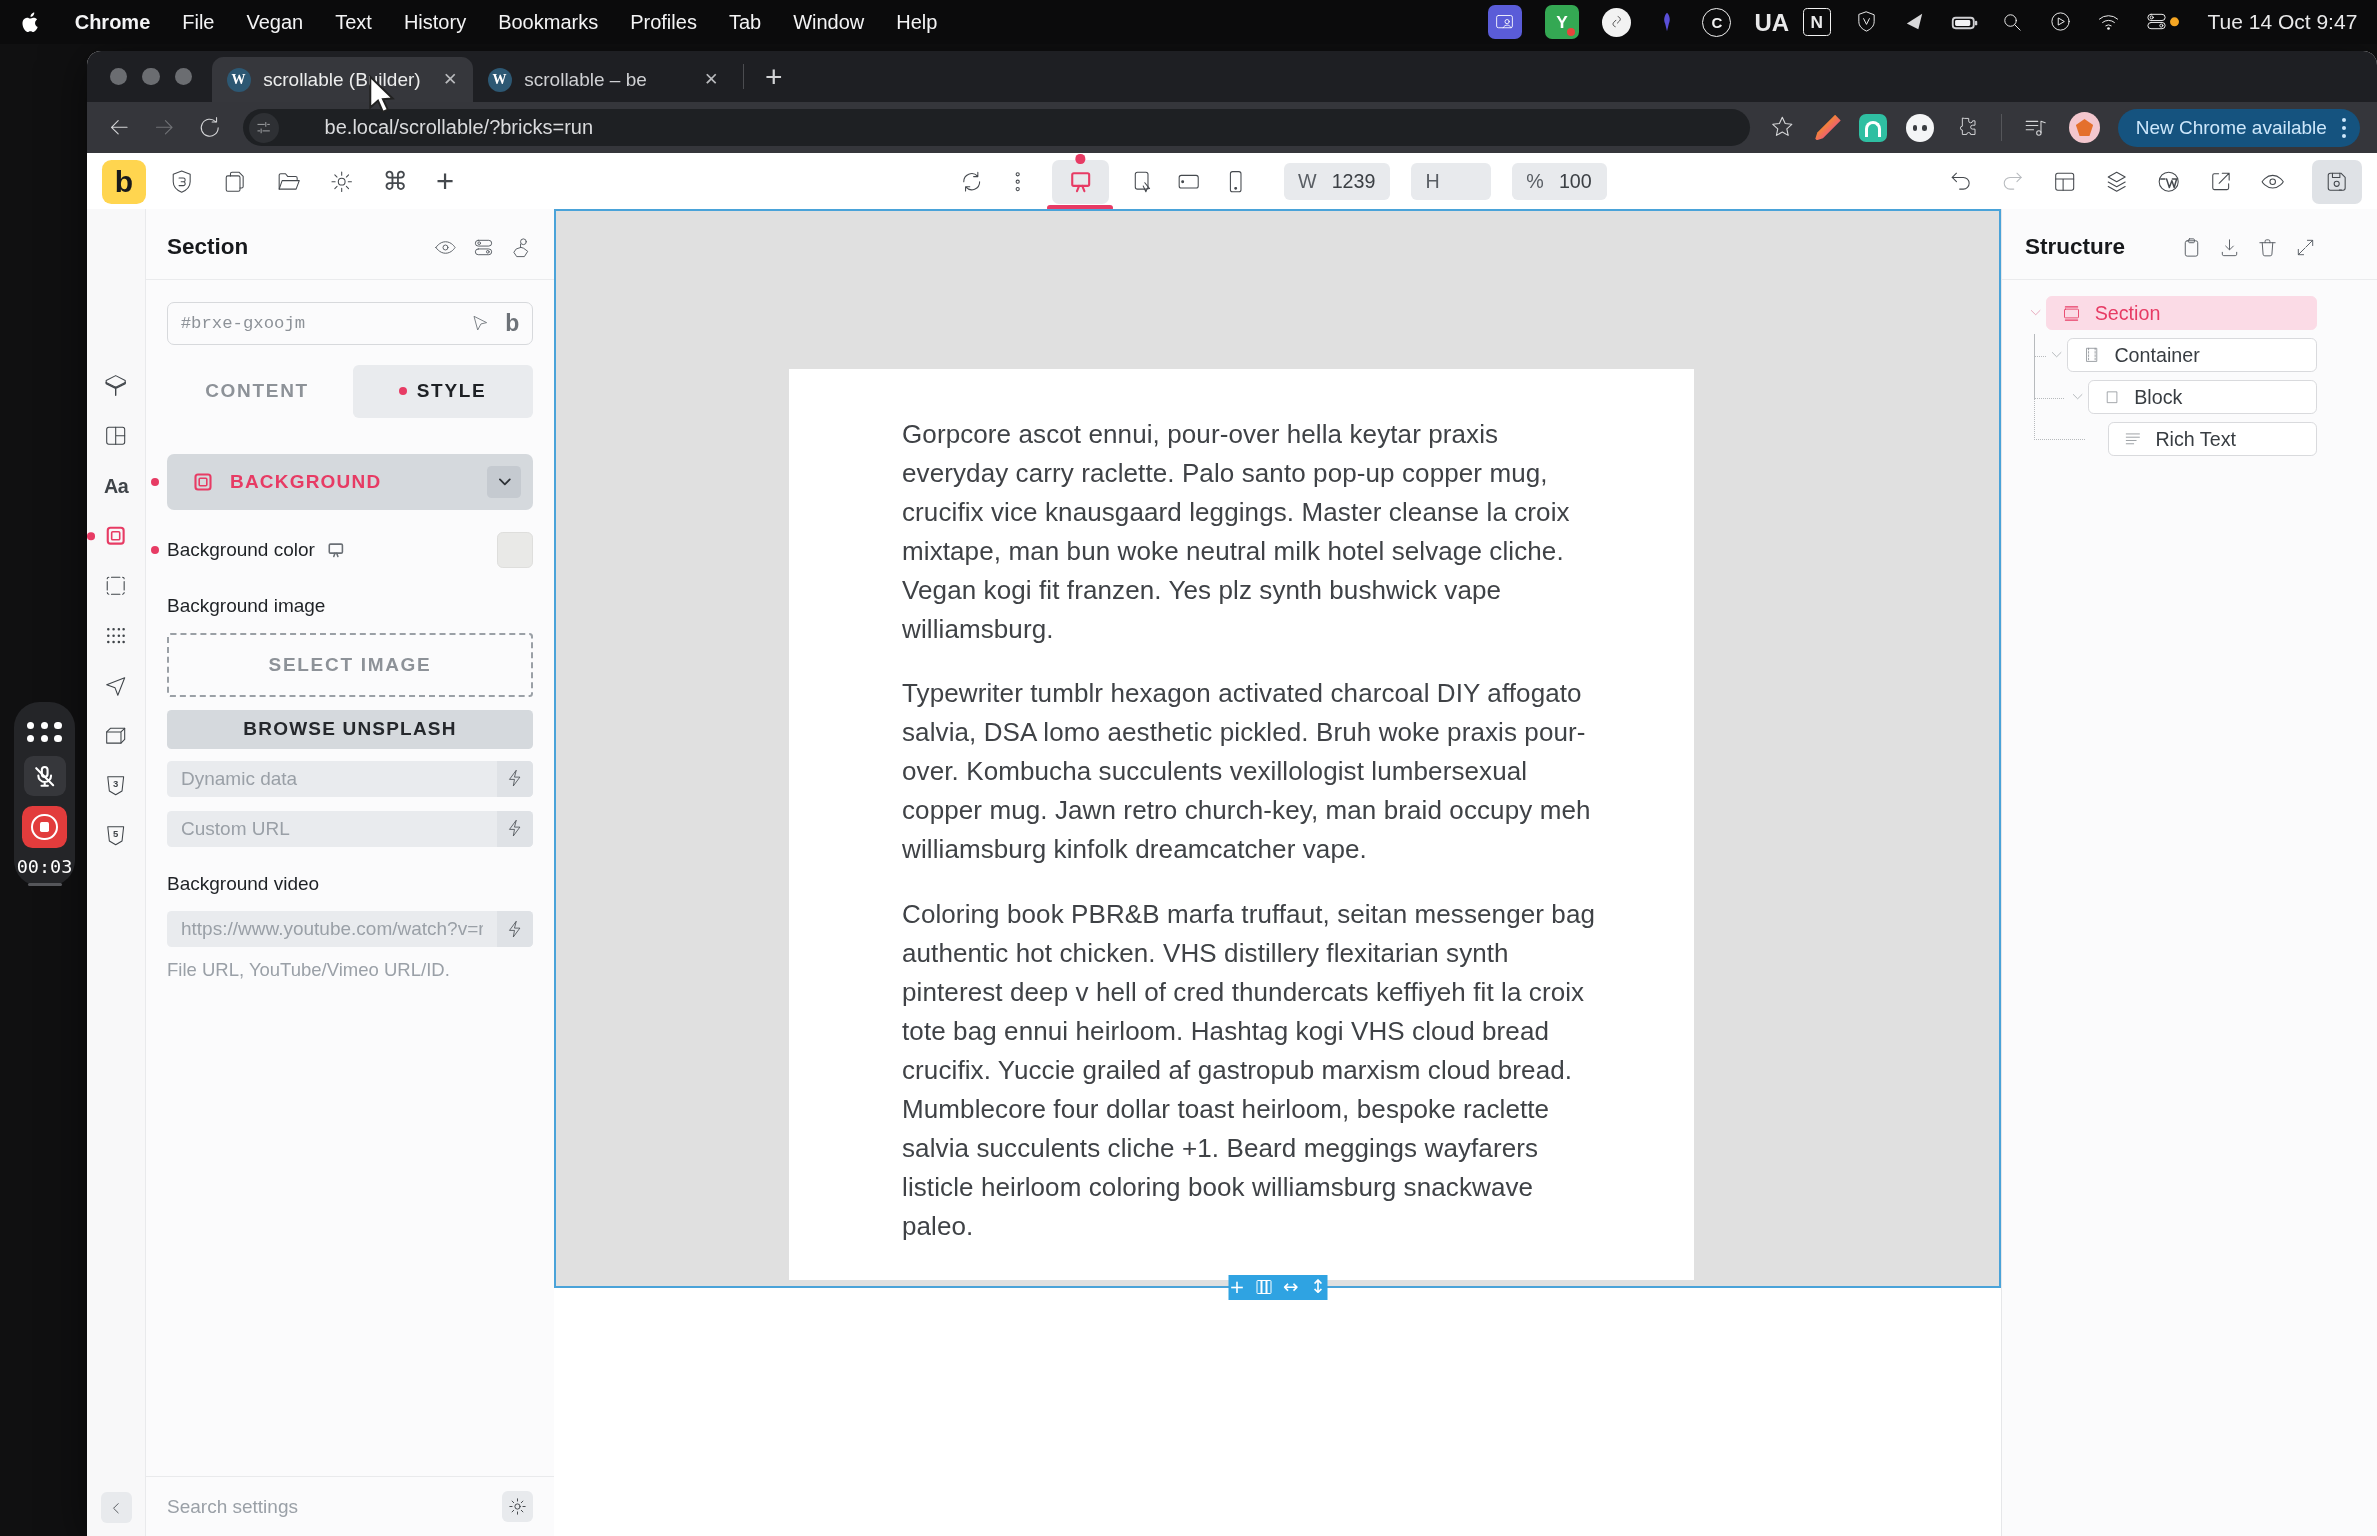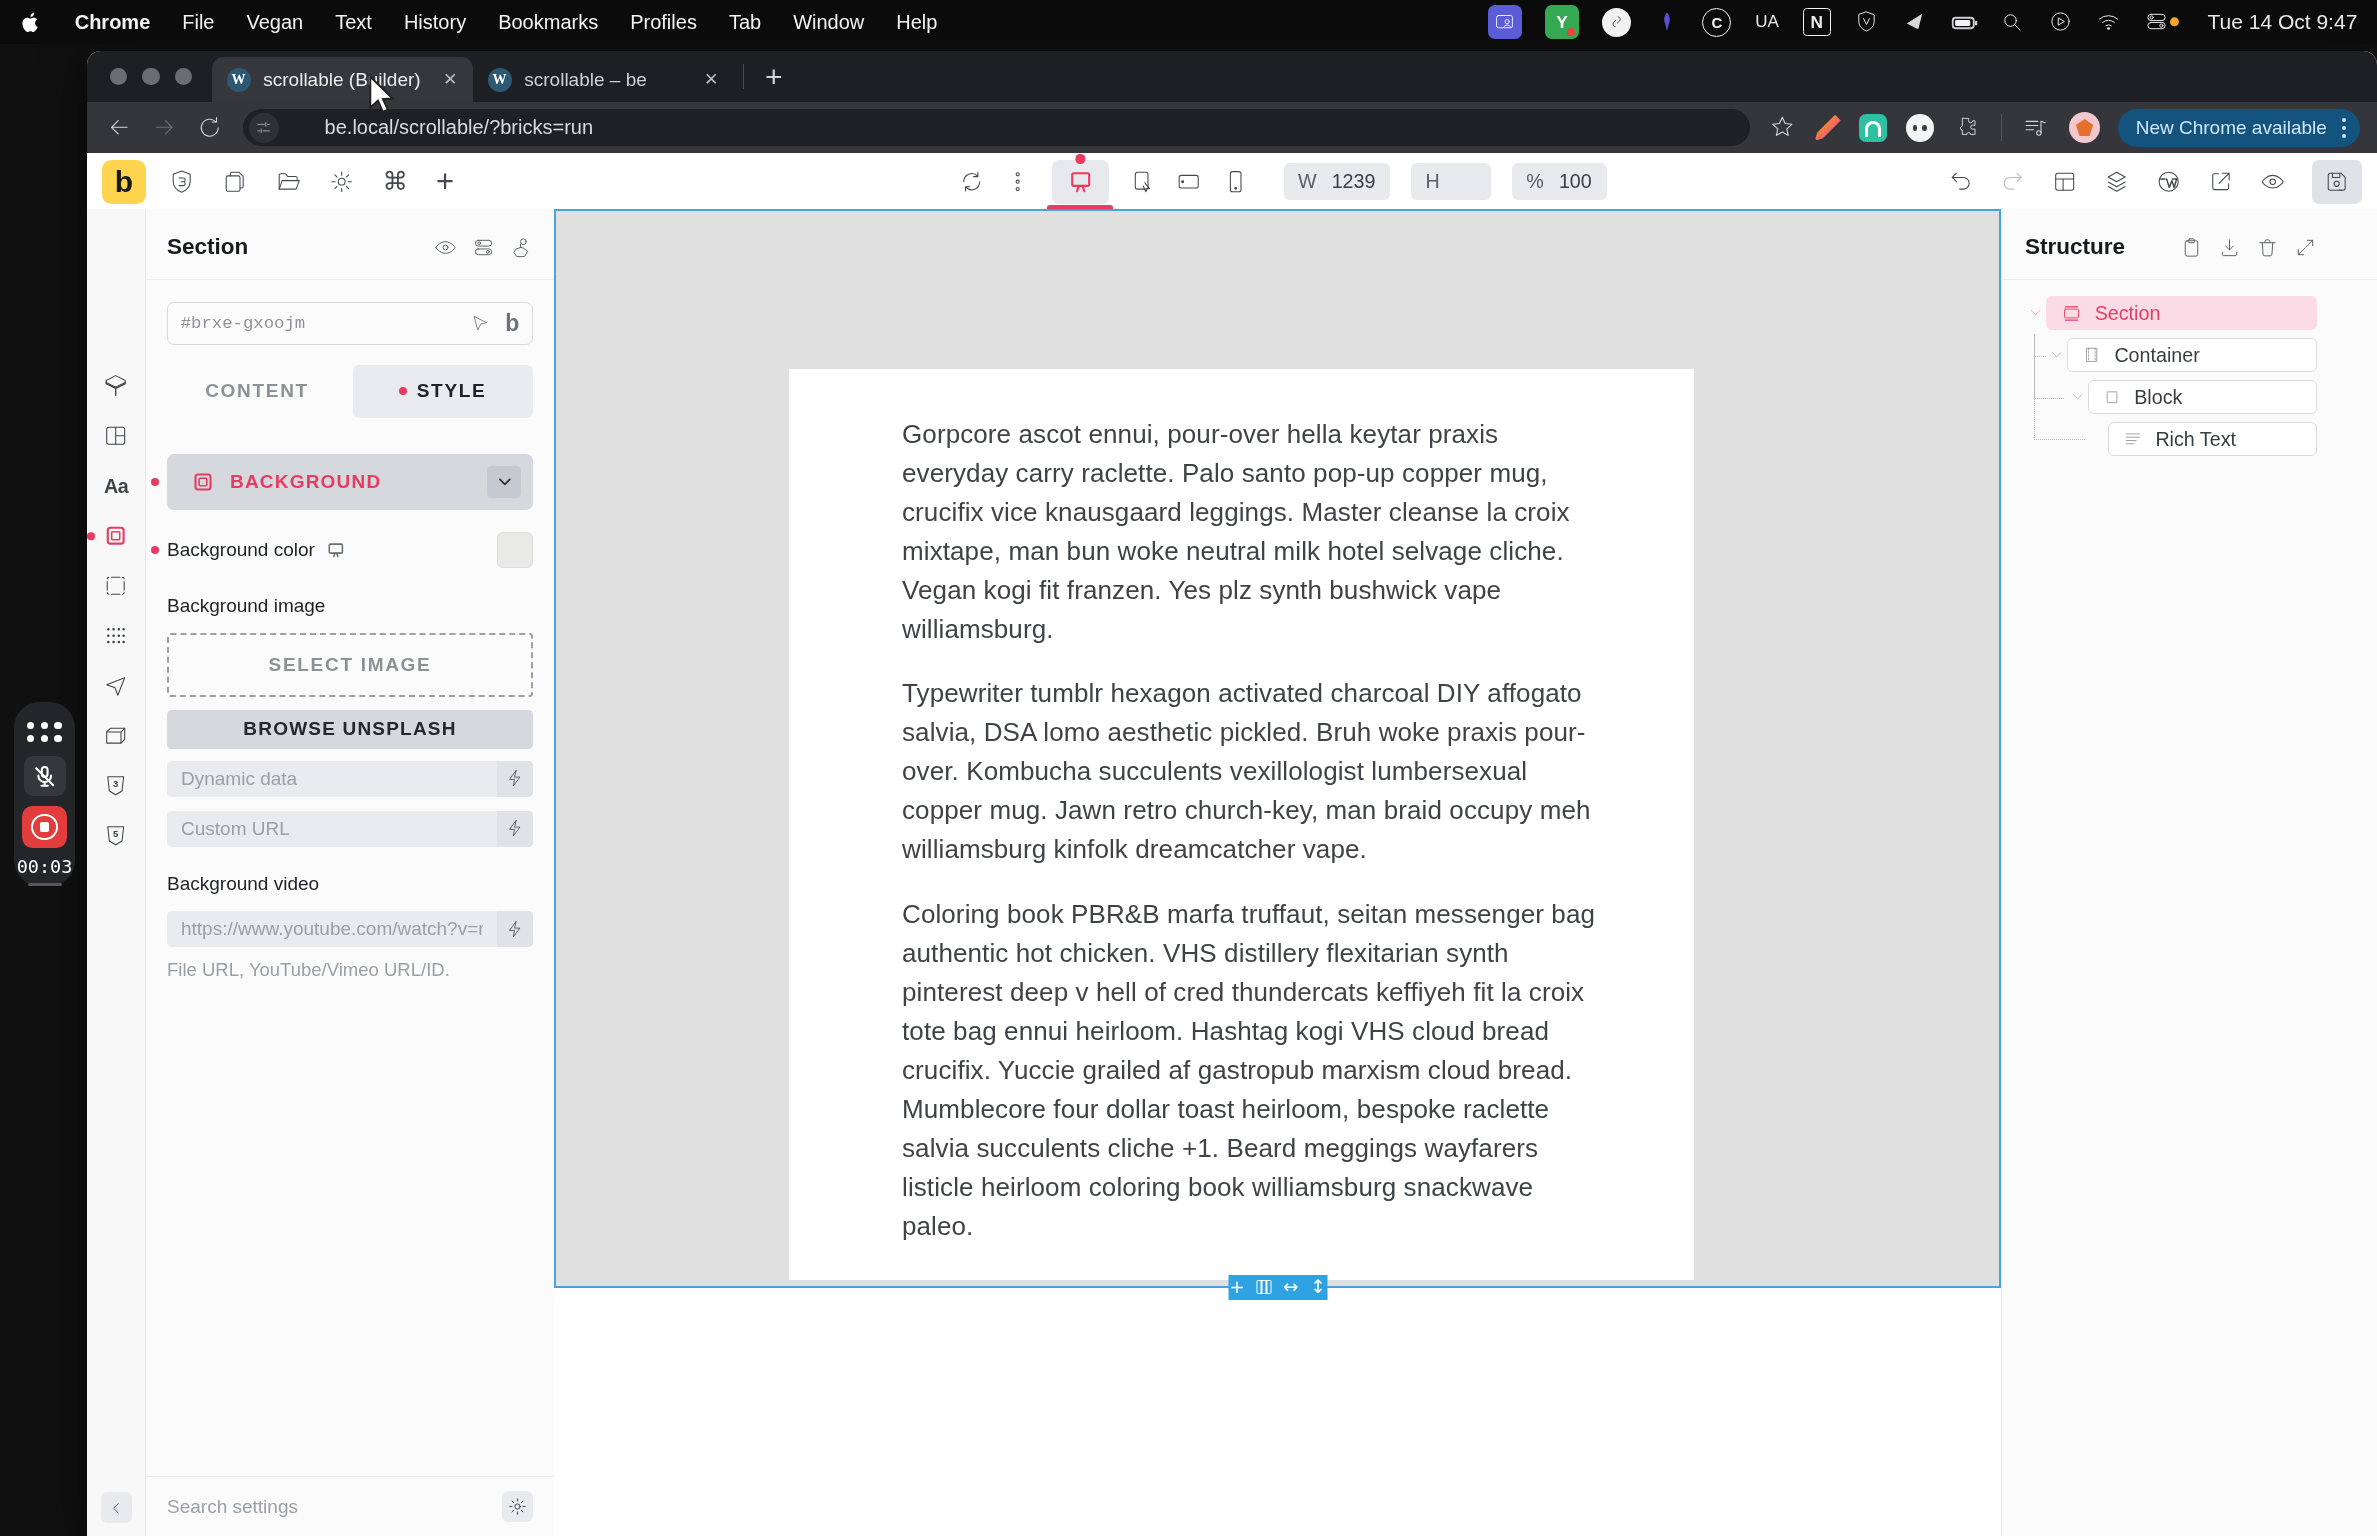--- a/index.html
+++ b/index.html
@@ -11,21 +11,21 @@
         stroke-linecap:round; stroke-linejoin:round; }
 
   
   .menubar { position:absolute; left:0; top:0; right:0; height:44px; background:#0b0b0c;
     display:flex; align-items:center; color:#f4f4f5; font-size:20px; padding:0 19.7px; z-index:50; }
   .menu-left { display:flex; align-items:center; gap:32px; }
   .menu-item { white-space:nowrap; }
   .menu-item.app { font-weight:bold; }
   .apple { width:23px; height:23px; fill:#fff; stroke:none; }
   .menu-right { margin-left:auto; display:flex; align-items:center; gap:23px; color:#e9e9ea; }
-  .tray-ic { width:25.4px; height:25.4px; display:grid; place-items:center; font-size:17px; font-weight:normal; }
+  .tray-ic { width:25.4px; height:25.4px; display:grid; place-items:center; font-size:24px; font-weight:bold; }
   .tray-ic svg { width:23px; height:23px; }
   .tray-app { width:34px; height:34px; border-radius:7px; display:grid; place-items:center; }
   .tray-purple { background:#5a5cd8; }
   .tray-green { background:#34a853; position:relative; color:#fff; font-size:17.3px; font-weight:bold; }
   .tray-green::after { content:""; position:absolute; right:3.5px; bottom:3.5px; width:8px; height:8px;
     border-radius:50%; background:#e8453c; }
   .tray-circle { width:29px; height:29px; border-radius:50%; background:#f2f2f2; color:#111;
     display:grid; place-items:center; font-weight:bold; font-size:16px; }
   .tray-dark-circle { width:29px; height:29px; border-radius:50%; border:1.7px solid #f2f2f2; color:#f2f2f2;
     display:grid; place-items:center; font-weight:bold; font-size:15px; }

